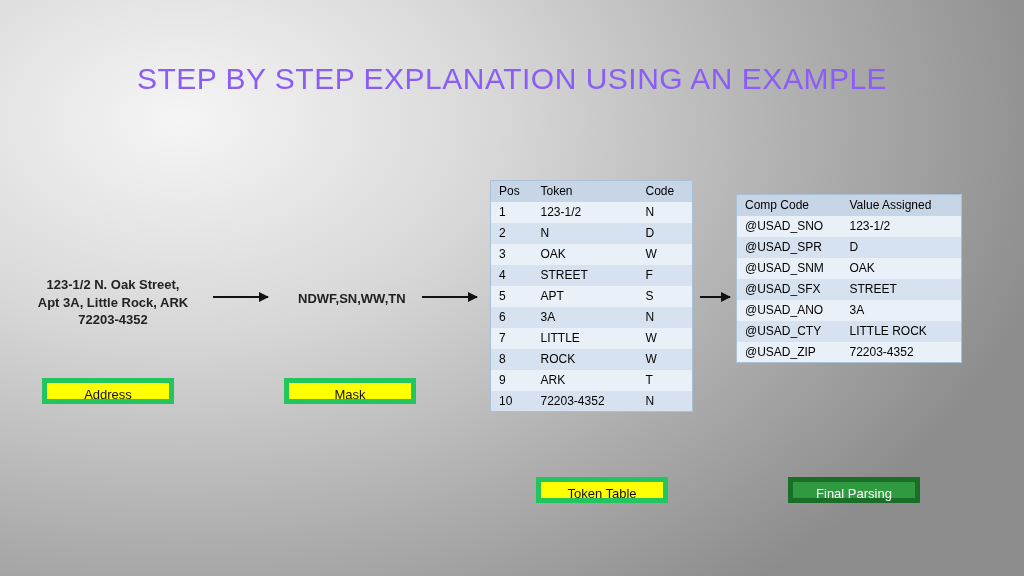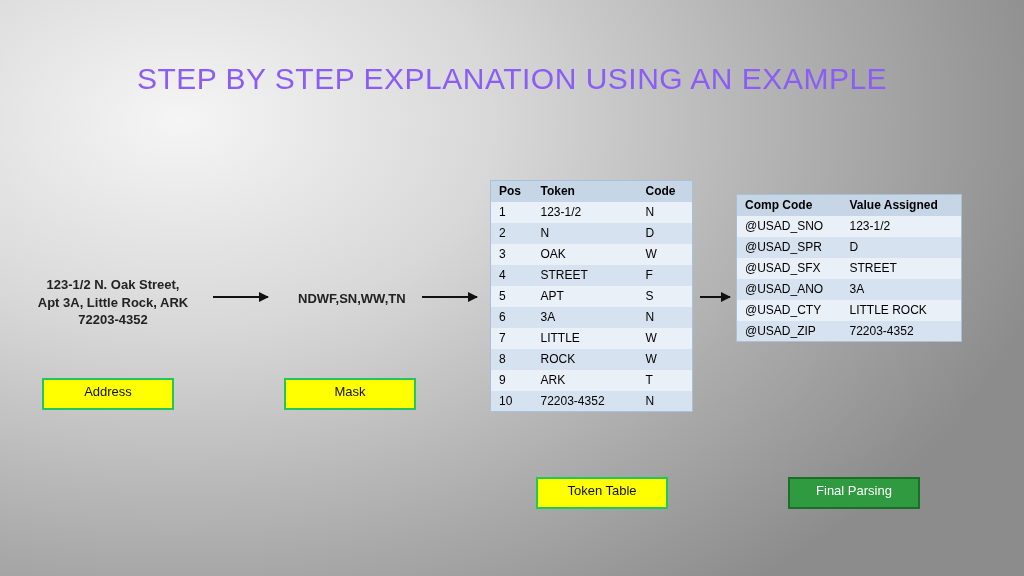--- a/index.html
+++ b/index.html
@@ -33,25 +33,25 @@
   .mask-text {
     position: absolute;
     left: 298px;
     top: 291px;
     font-size: 13px;
     font-weight: 700;
     color: #222;
   }
   .label {
     position: absolute;
-    height: 32px;
+    height: 26px;
     line-height: 24px;
     text-align: center;
     font-size: 13px;
-    border: 2px solid #22c55e;
+    border: 5px solid #22c55e;
   }
   .label.yellow { background: #ffff00; color: #111; }
   .label.green  { background: #2f9a3f; color: #ffffff; border-color:#1a6e28;}
   .lbl-address { left: 42px;  top: 378px; width: 132px; }
   .lbl-mask    { left: 284px; top: 378px; width: 132px; }
   .lbl-token   { left: 536px; top: 477px; width: 132px; }
   .lbl-final   { left: 788px; top: 477px; width: 132px; }
 
   
   table {
@@ -62,21 +62,21 @@
     border: 1px solid #aac0d6;
   }
   th, td {
     text-align: left;
     padding: 2px 8px 2px 8px;
     height: 21px;
     font-weight: 400;
   }
   th {
     background: #c7d6e7;
-    font-weight: 700;
+    font-weight: 400;
   }
   tbody tr:nth-child(even) td { background: #d6e2ef; }
   tbody tr:nth-child(odd)  td { background: #eaf0f8; }
 
   .token-table { left: 490px; top: 180px; }
   .token-table th:nth-child(1), .token-table td:nth-child(1) { width: 42px; }
   .token-table th:nth-child(2), .token-table td:nth-child(2) { width: 105px; }
   .token-table th:nth-child(3), .token-table td:nth-child(3) { width: 55px; }
 
   .final-table { left: 736px; top: 194px; padding-left: 36px; }
@@ -196,20 +196,24 @@
   <tbody id="final-body">
       <tr>
         <td>@USAD_SNO</td>
         <td>123-1/2</td>
       </tr>
       <tr>
         <td>@USAD_SPR</td>
         <td>D</td>
       </tr>
       <tr>
+        <td>@USAD_SNM</td>
+        <td>OAK</td>
+      </tr>
+      <tr>
         <td>@USAD_SFX</td>
         <td>STREET</td>
       </tr>
       <tr>
         <td>@USAD_ANO</td>
         <td>3A</td>
       </tr>
       <tr>
         <td>@USAD_CTY</td>
         <td>LITTLE ROCK</td>

